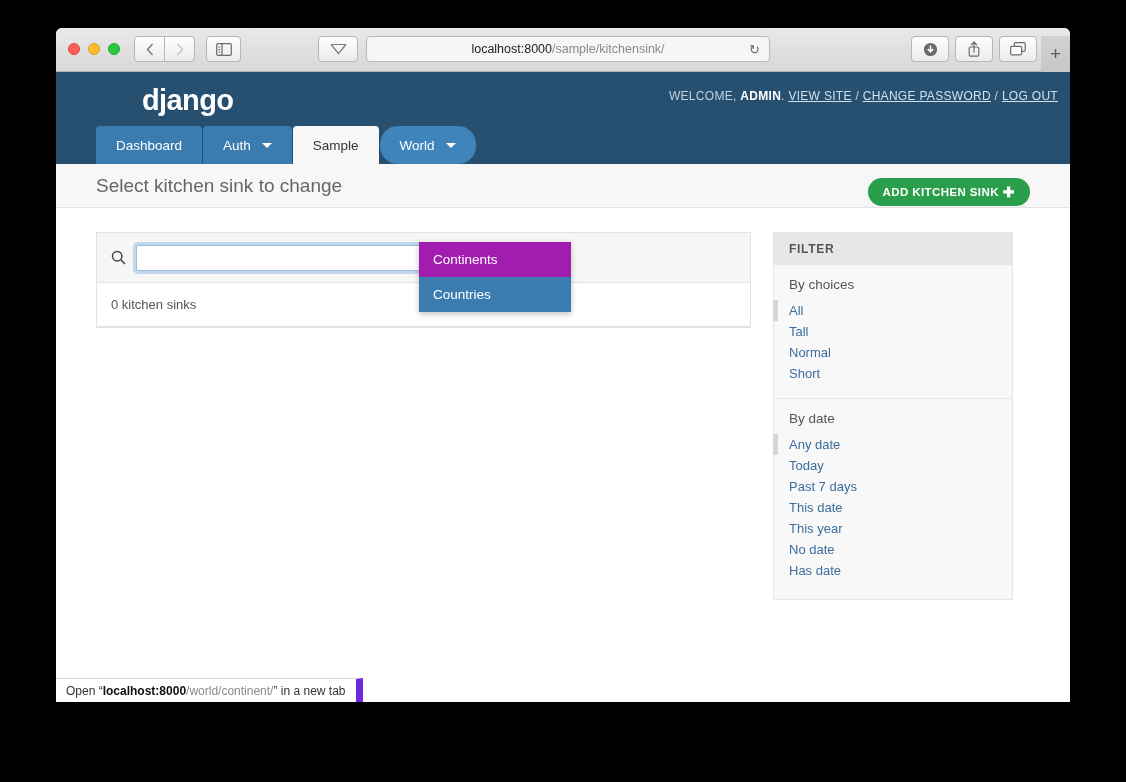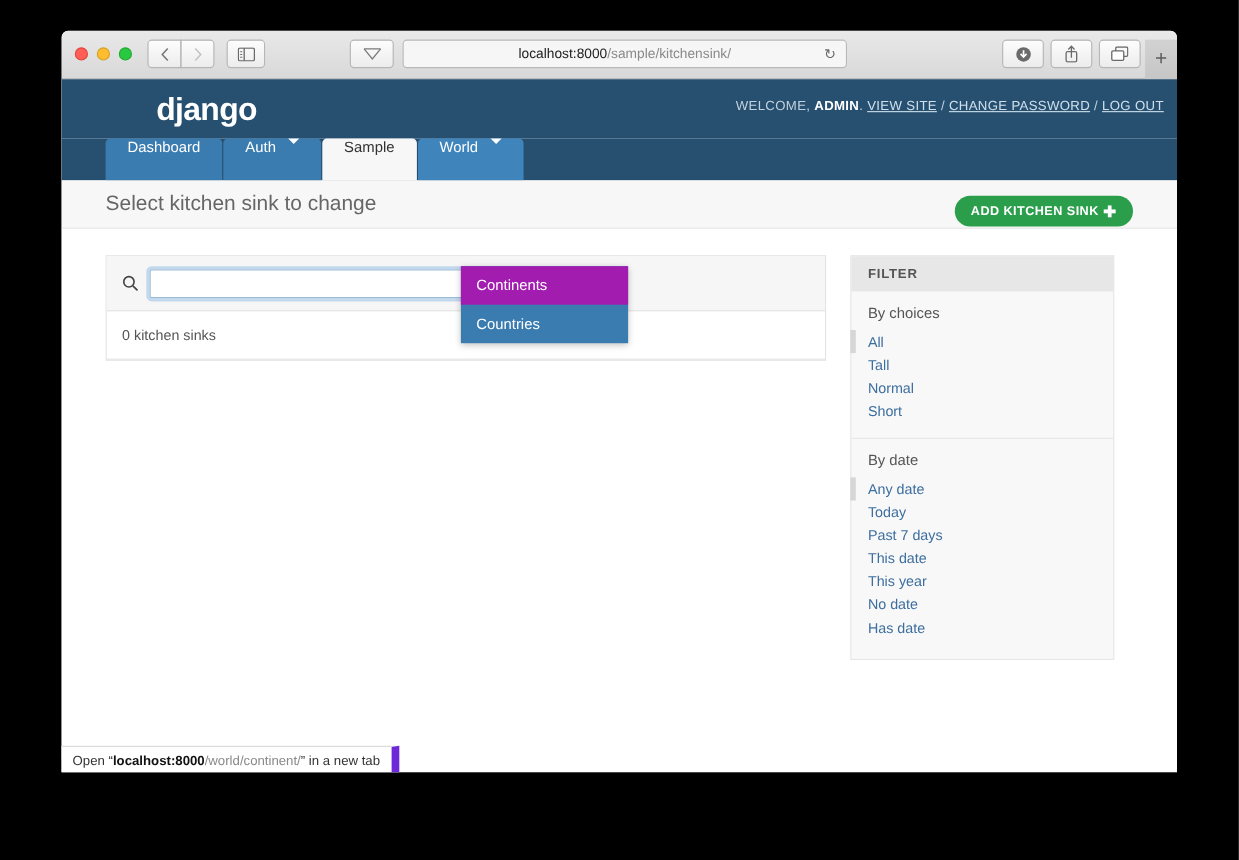--- a/index.html
+++ b/index.html
@@ -103,27 +103,27 @@
     padding-left: 40px;
     display: flex; align-items: flex-end;
   }
   .dj-tab {
     position: relative;
     height: 38px;
     padding: 0 20px;
     background: #3b7cb0;
     color: #fff;
     font-size: 13.5px;
-    display: flex; align-items: flex-start; gap: 11px;
+    display: flex; align-items: center; gap: 11px;
     border-radius: 4px 4px 0 0;
     margin-right: 1px;
     white-space: nowrap;
   }
   .dj-tab.active { background: #f7f7f7; color: #333; }
-  .dj-tab.open   { background: #3f84ba; }
+  .dj-tab.open   { background: #3f84ba; border-radius: 18px; }
   .caret {
     width: 0; height: 0;
     border-left: 5px solid transparent;
     border-right: 5px solid transparent;
     border-top: 5px solid #fff;
   }
 
   .dropdown {
     position: absolute;
     left: 363px; top: 170px;

